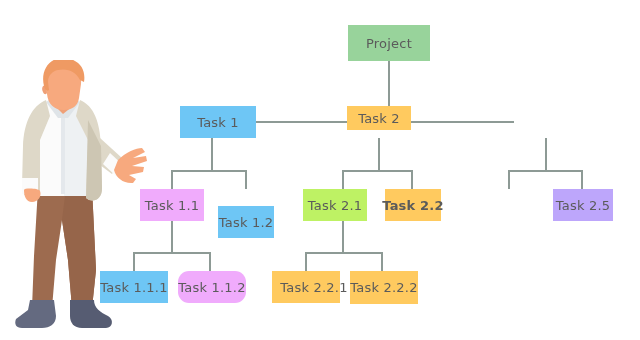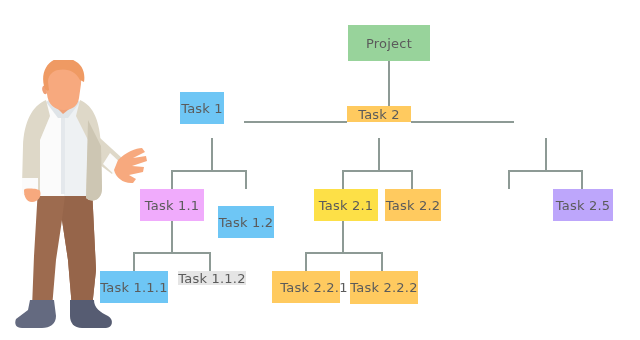--- a/index.html
+++ b/index.html
@@ -81,39 +81,39 @@
     <div class="connector v" style="left:209px; top:252px; height:19px;"></div>
 
     <div class="connector v" style="left:342px; top:221px; height:32px;"></div>
     <div class="connector h" style="left:305px; top:252px; width:78px;"></div>
     <div class="connector v" style="left:305px; top:252px; height:19px;"></div>
     <div class="connector v" style="left:381px; top:252px; height:19px;"></div>
   </div>
 
   <div class="node" style="left:348px; top:25px; width:82px; height:36px; background:#98d39b;">Project</div>
 
-  <div class="node" style="left:180px; top:92px; width:44px; height:32px; background:#6ec6f5;">Task 1</div>
+  <div class="node" style="left:180px; top:106px; width:76px; height:32px; background:#6ec6f5;">Task 1</div>
 
-  <div class="node" style="left:347px; top:106px; width:64px; height:16px; background:#ffca5f;">Task 2</div>
+  <div class="node" style="left:347px; top:106px; width:64px; height:24px; background:#ffca5f;">Task 2</div>
 
 
   <div class="node" style="left:140px; top:189px; width:64px; height:32px; background:#f0abfc;">Task 1.1</div>
 
   <div class="node" style="left:218px; top:206px; width:56px; height:32px; background:#6ec6f5;">Task 1.2</div>
 
-  <div class="node" style="left:314px; top:189px; width:64px; height:32px; background:#fde047;">Task 2.1</div>
+  <div class="node" style="left:303px; top:189px; width:64px; height:32px; background:#bef264;">Task 2.1</div>
 
-  <div class="node" style="left:385px; top:189px; width:56px; height:32px; background:#ffca5f;">Task 2.2</div>
+  <div class="node" style="left:385px; top:189px; width:56px; height:32px; background:#ffca5f;font-weight:bold;">Task 2.2</div>
 
 
   <div class="node" style="left:553px; top:189px; width:60px; height:32px; background:#bda6fb;">Task 2.5</div>
 
   <div class="node" style="left:100px; top:271px; width:68px; height:32px; background:#6ec6f5;">Task 1.1.1</div>
 
-  <div class="node" style="left:178px; top:271px; width:68px; height:14px; background:#e5e5e5;">Task 1.1.2</div>
+  <div class="node" style="left:178px; top:271px; width:68px; height:32px; background:#f0abfc;border-radius:11px;">Task 1.1.2</div>
 
   <div class="node" style="left:272px; top:271px; width:68px; height:32px; background:#ffca5f;padding-left:16px;">Task 2.2.1</div>
 
   <div class="node" style="left:350px; top:271px; width:68px; height:33px; background:#ffca5f;">Task 2.2.2</div>
 
   <svg id="person" viewBox="0 0 150 280">
 
     <path d="M58 48 C 74 44, 90 62, 100 78 L 122 98 L 112 114 L 88 96 C 76 86, 62 70, 58 60 Z" fill="#ded8c8"></path>
 
     <path d="M110 93 L 124 106 L 117 117 L 103 104 Z" fill="#fbfbfb"></path>

